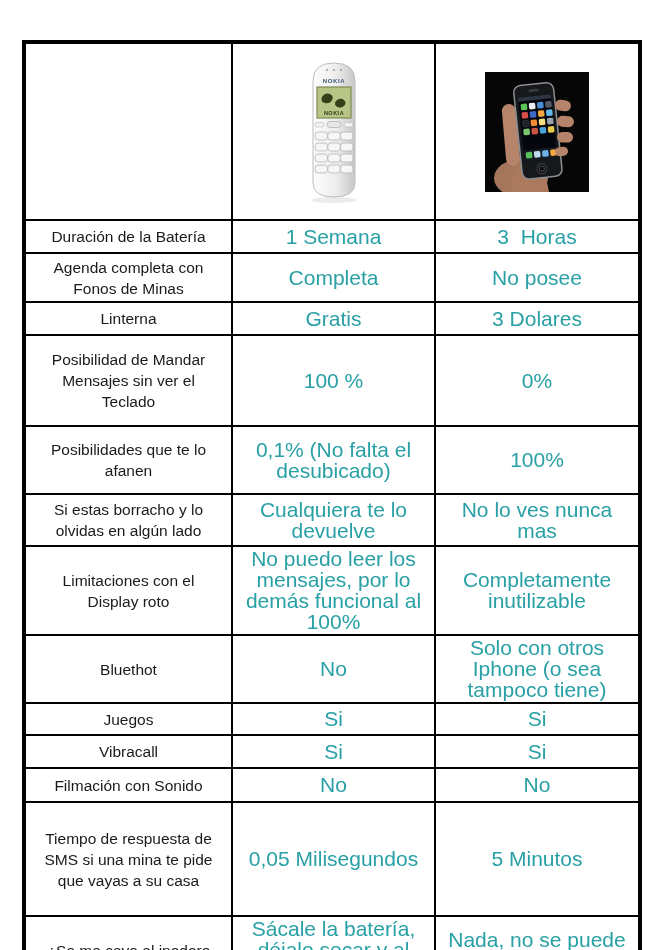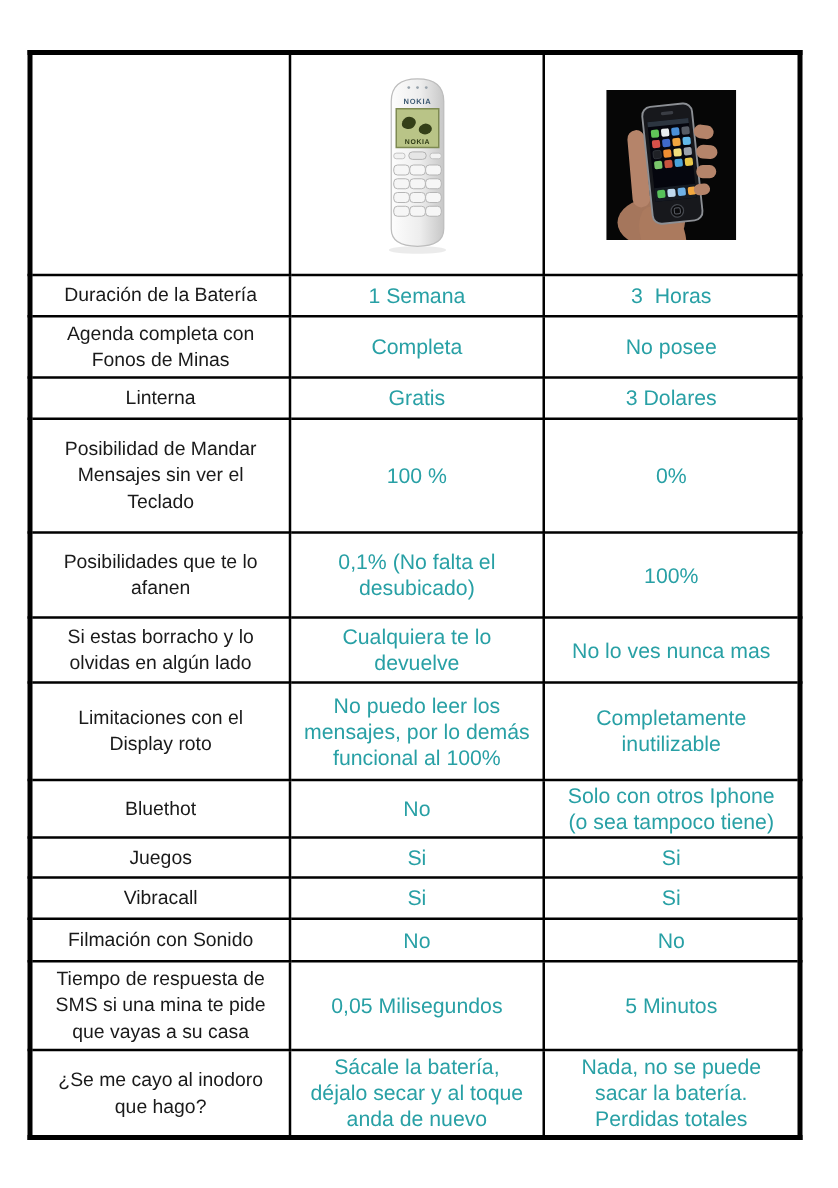--- a/index.html
+++ b/index.html
@@ -31,21 +31,21 @@
   }
   td.img-cell { padding: 0; }
   .feature {
     color: var(--label-color);
     font-size: 15.5px;
     line-height: 21px;
     display: inline-block;
   }
   .val {
     color: var(--accent);
-    font-size: 17px;
+    font-size: 21px;
     line-height: 21px;
     display: inline-block;
     white-space: pre-wrap;
   }
   .img-wrap { display: flex; align-items: center; justify-content: center; height: 173px; }
 </style>
 </head>
 <body>
 
 <div class="stage">
@@ -208,21 +208,21 @@
         <tr style="height: 33px;">
     <td><span class="feature">Vibracall</span></td>
     <td><span class="val val-nokia">Si</span></td>
     <td><span class="val val-iphone">Si</span></td>
   </tr>
         <tr style="height: 34px;">
     <td><span class="feature">Filmación con Sonido</span></td>
     <td><span class="val val-nokia">No</span></td>
     <td><span class="val val-iphone">No</span></td>
   </tr>
-        <tr style="height: 71px;">
+        <tr style="height: 114px;">
     <td><span class="feature">Tiempo de respuesta de SMS si una mina te pide que vayas a su casa</span></td>
     <td><span class="val val-nokia">0,05 Milisegundos</span></td>
     <td><span class="val val-iphone">5 Minutos</span></td>
   </tr>
         <tr style="height: 70px;">
     <td><span class="feature">¿Se me cayo al inodoro que hago?</span></td>
     <td><span class="val val-nokia">Sácale la batería, déjalo secar y al toque anda de nuevo</span></td>
     <td><span class="val val-iphone">Nada, no se puede sacar la batería. Perdidas totales</span></td>
   </tr>
       </tbody>

